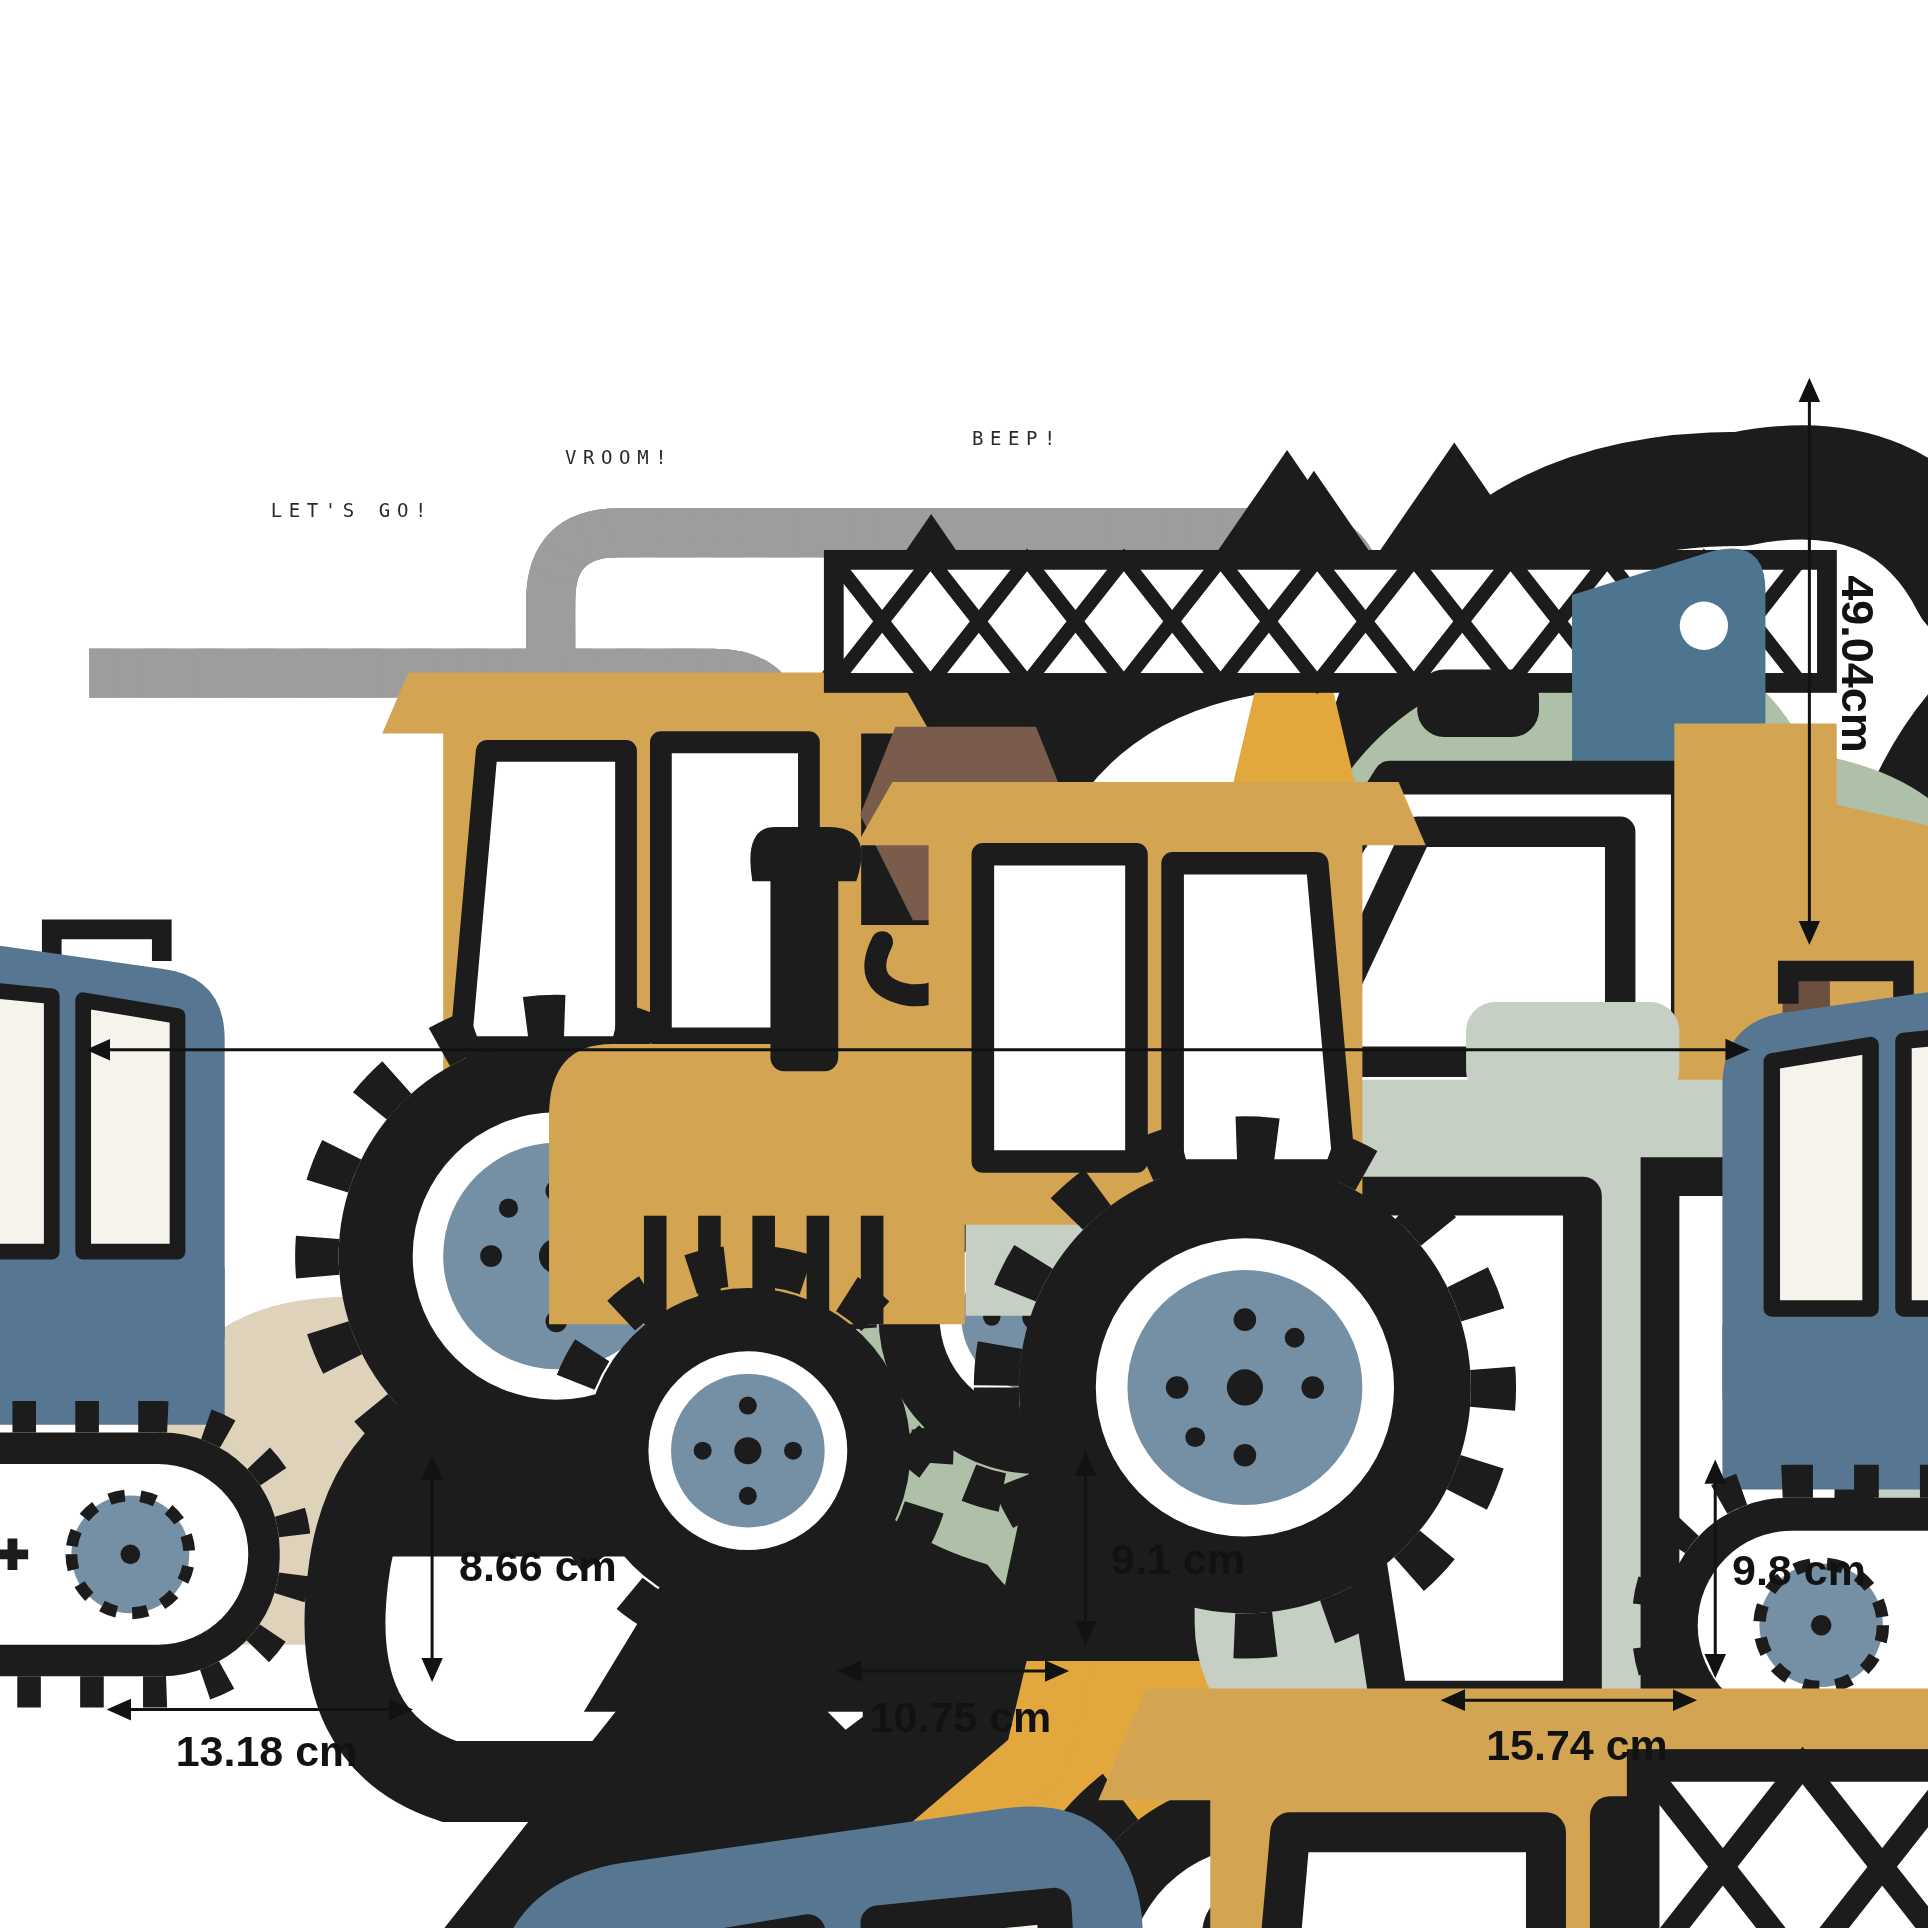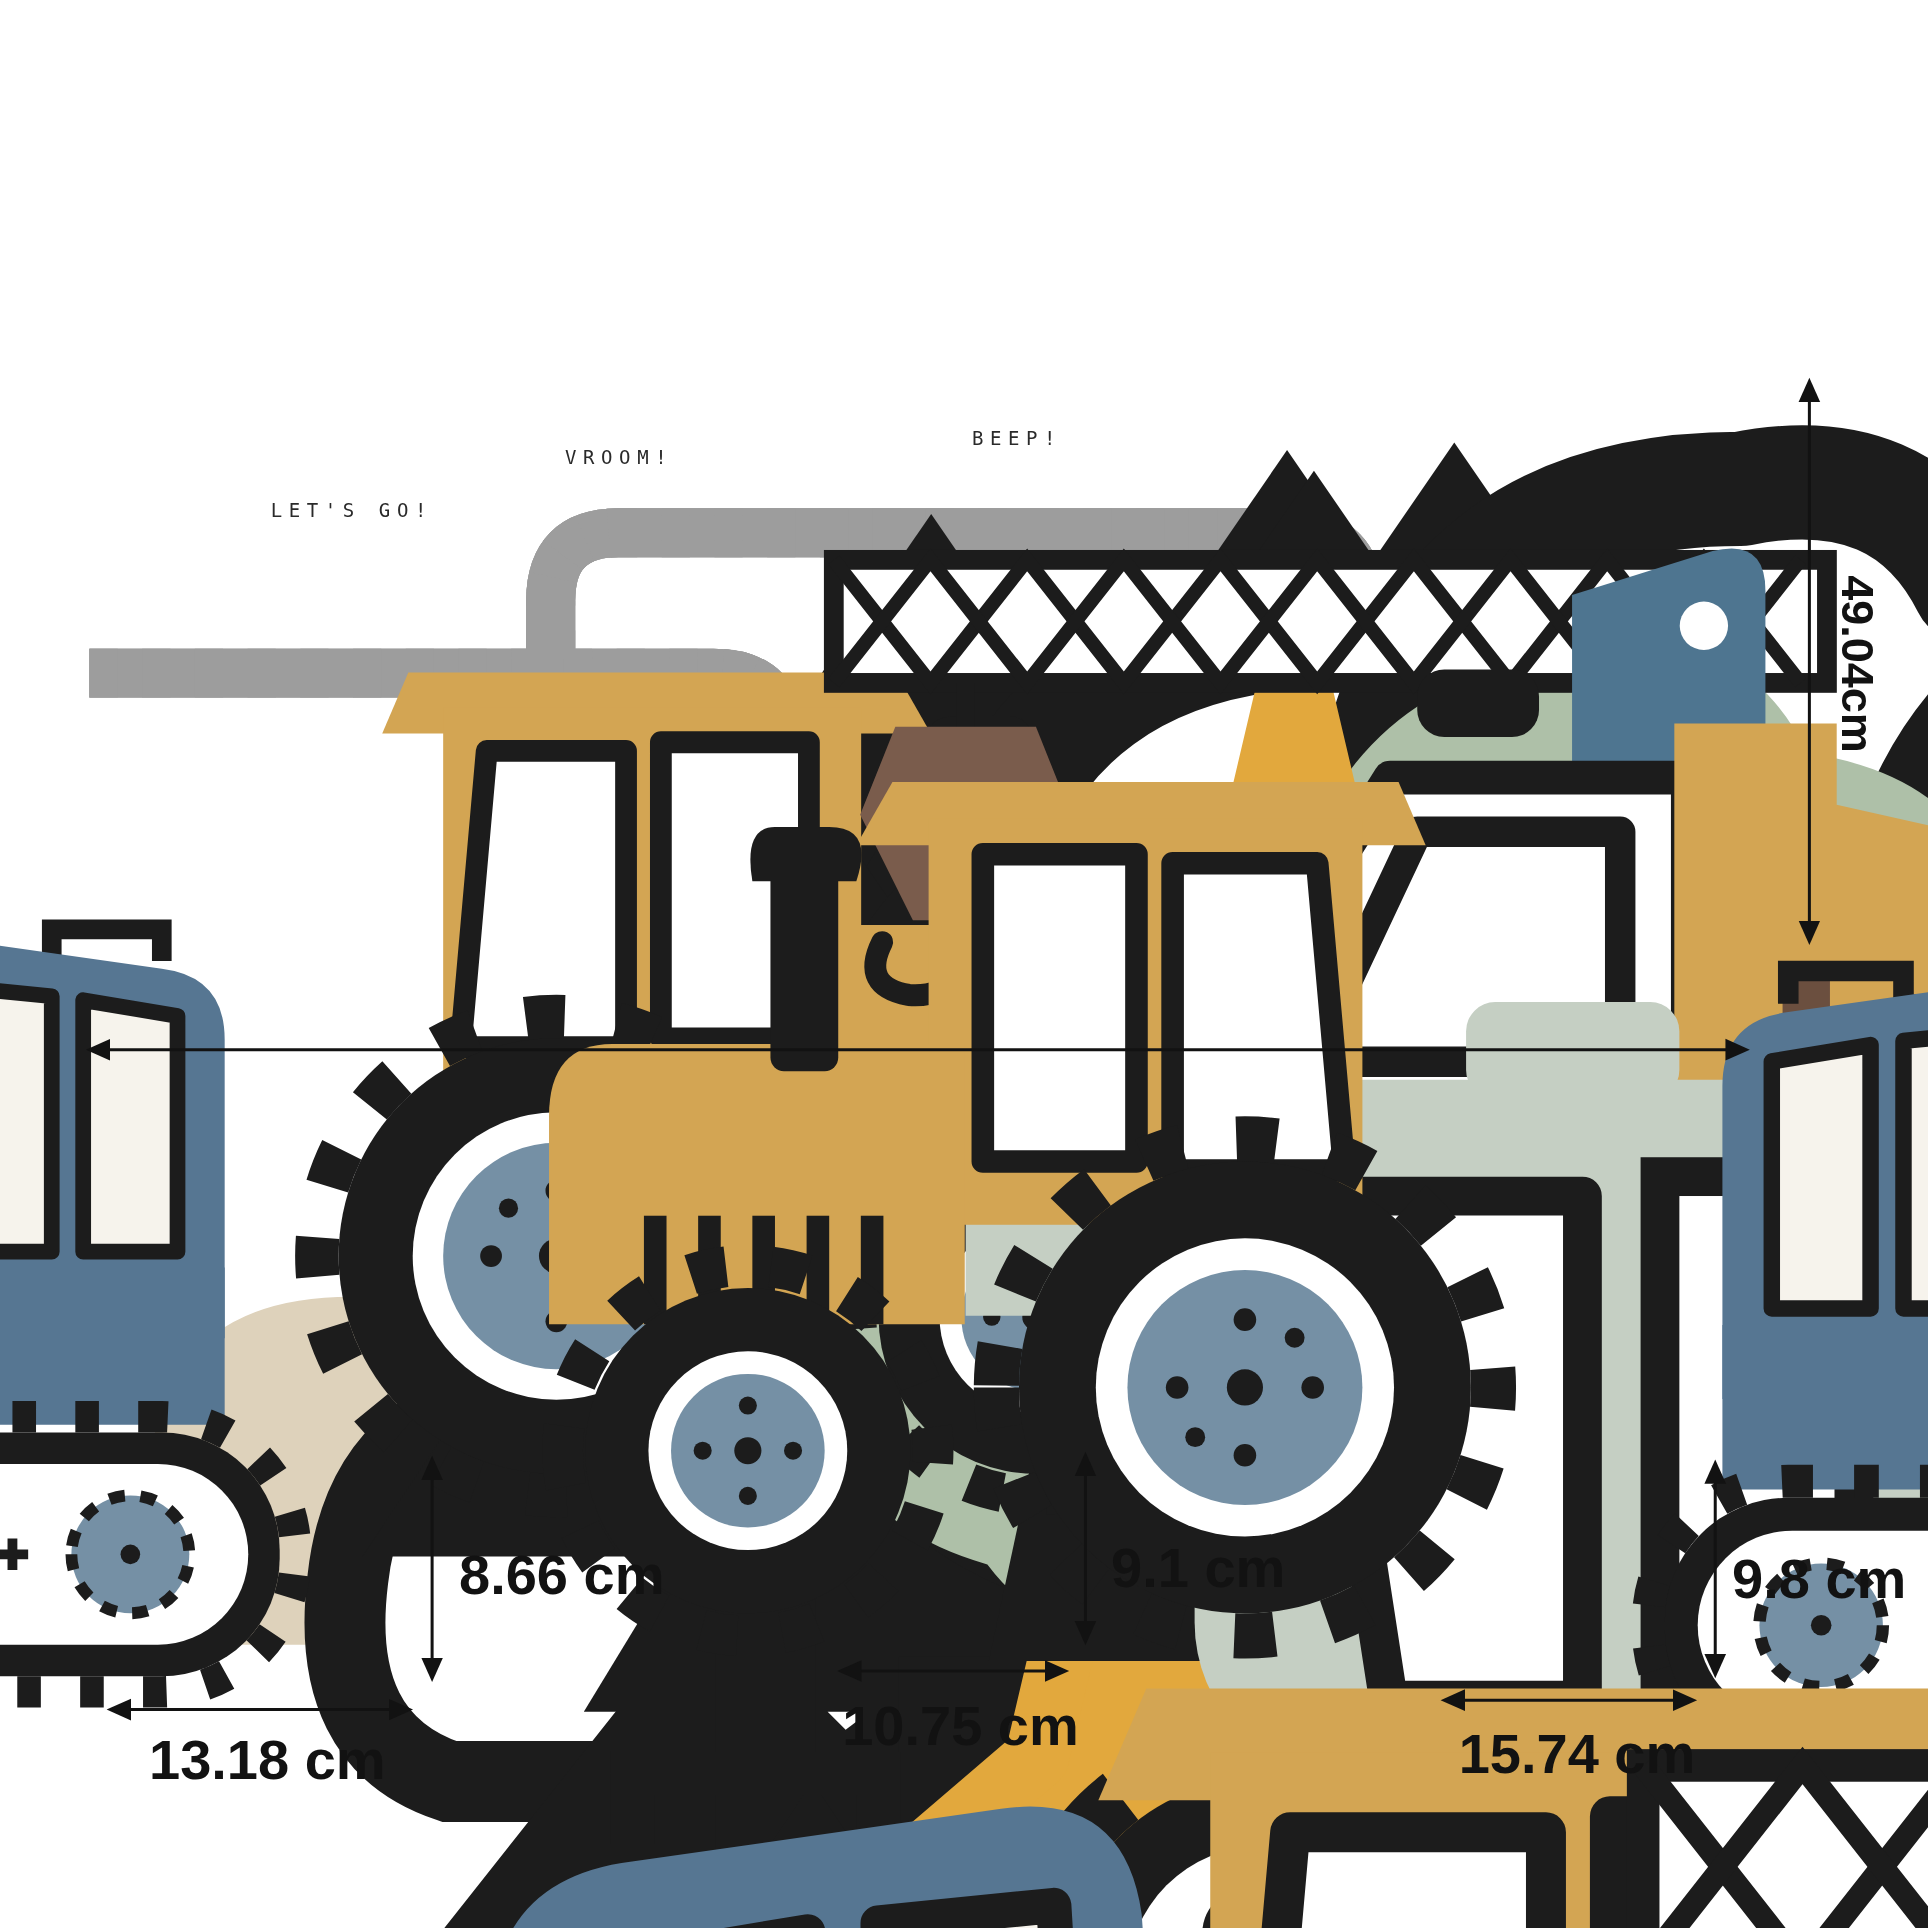--- a/index.html
+++ b/index.html
@@ -1,19 +1,19 @@
 <!DOCTYPE html>
 <html style="font-size:15px"><head>
 <meta charset="utf-8">
 <style>
   html,body{margin:0;padding:0;background:#ffffff;}
   #canvas{position:relative;width:1928px;height:1928px;background:#ffffff;overflow:hidden;
           font-family:"Liberation Sans",sans-serif;}
   #scene-svg{position:absolute;left:0;top:0;width:1928px;height:1928px;}
-  .dim-label{position:absolute;font-weight:700;font-size:56px;color:#121212;
+  .dim-label{position:absolute;font-weight:700;font-size:43px;color:#121212;
              font-family:"Liberation Sans",sans-serif;white-space:nowrap;}
   .centered{text-align:center;}
   .speech{position:absolute;font-family:"DejaVu Sans Mono",monospace;font-size:19px;
           letter-spacing:6.6px;color:#2a2a2a;font-weight:400;white-space:nowrap;}
   .rot90{transform:rotate(90deg);transform-origin:center center;}
 </style>
 </head>
 <body>
 
 <div id="canvas">

